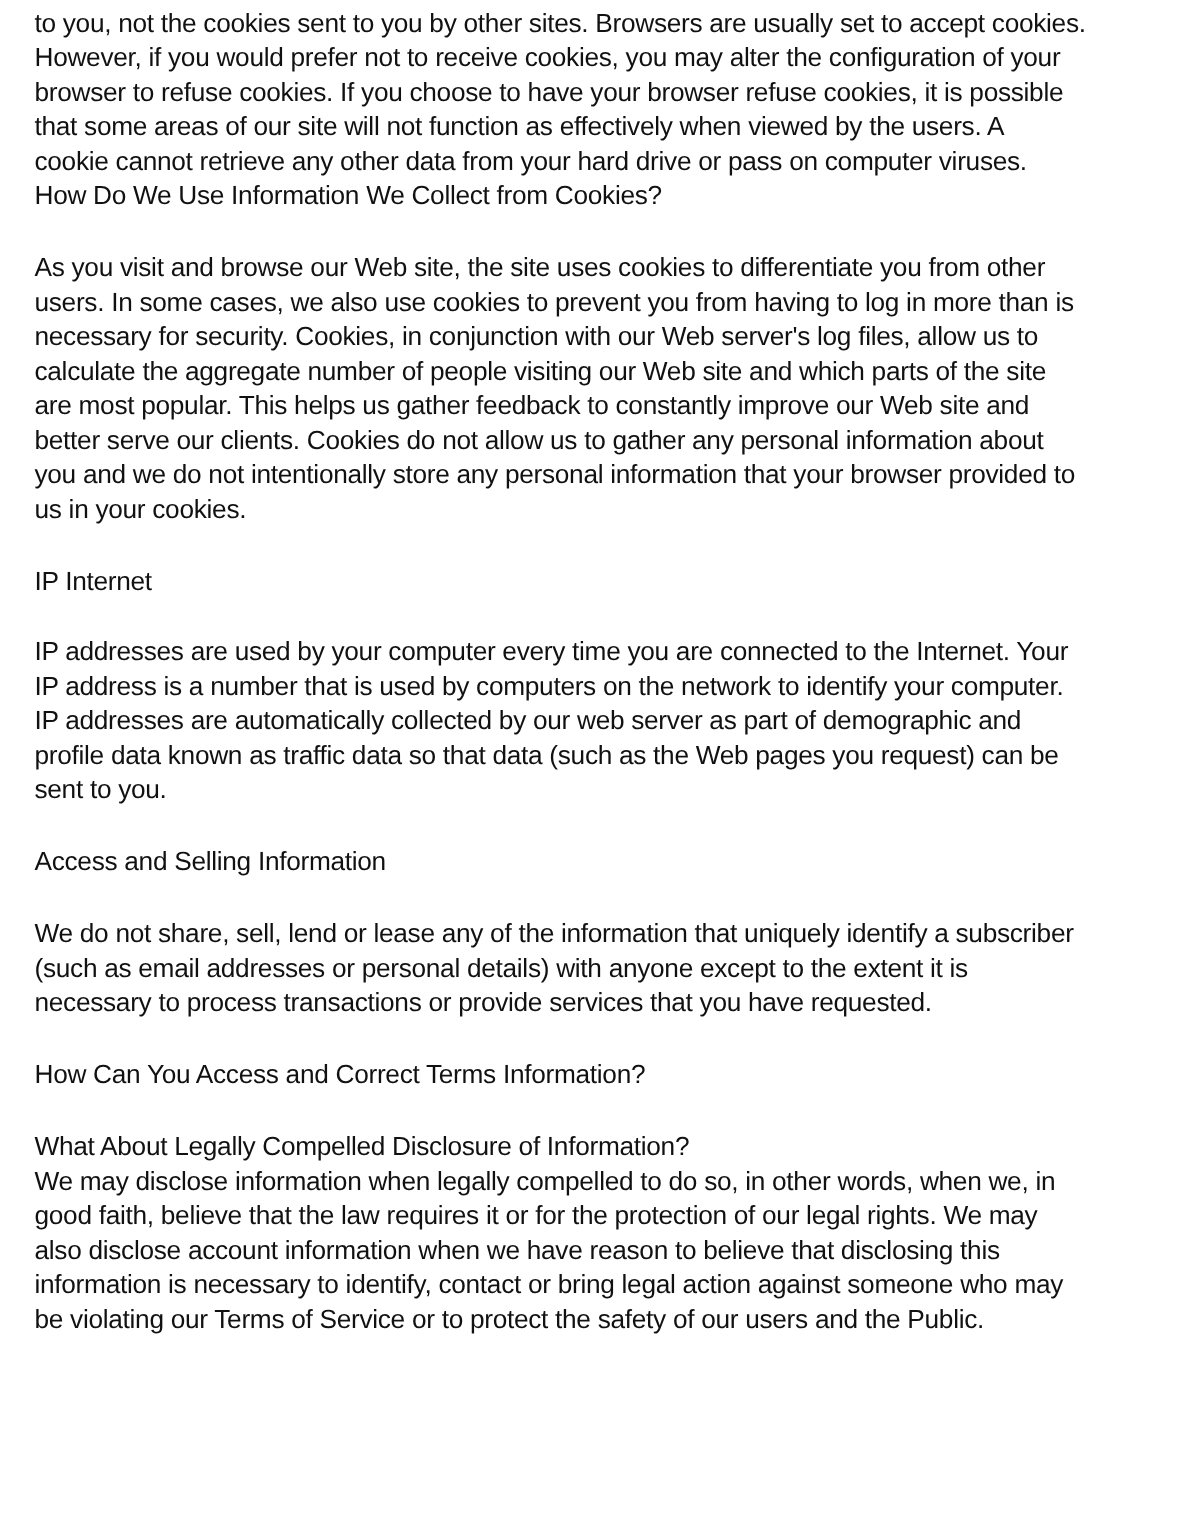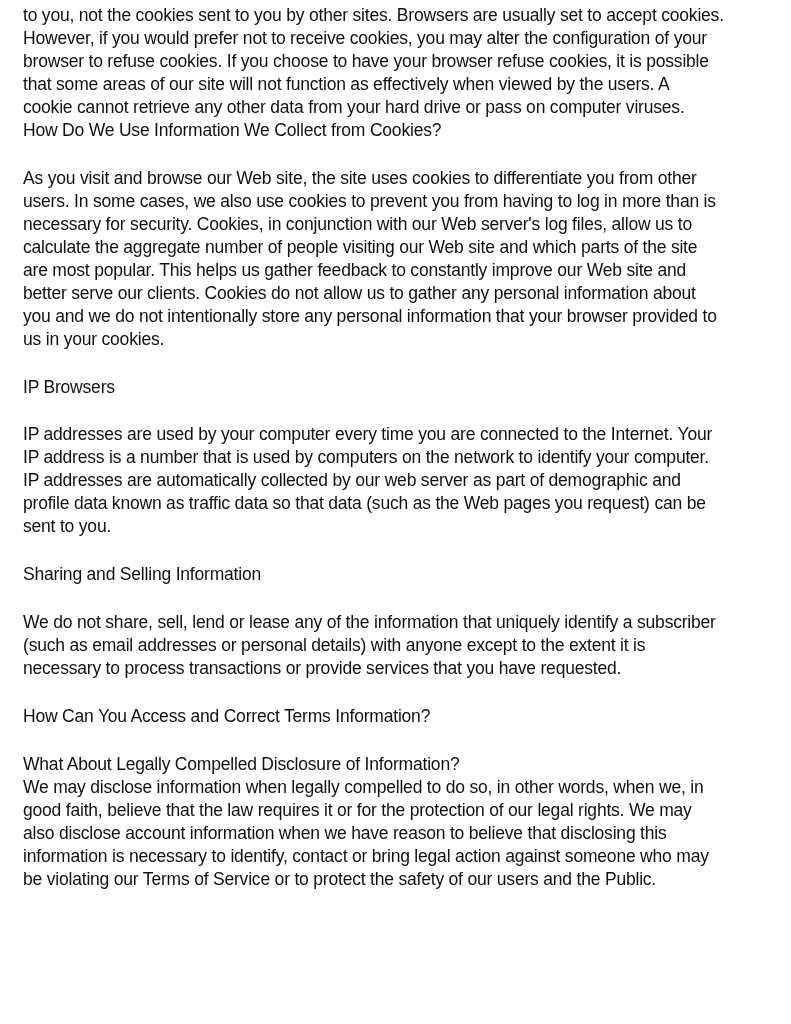--- a/index.html
+++ b/index.html
@@ -45,27 +45,27 @@
 cookie cannot retrieve any other data from your hard drive or pass on computer viruses.
 How Do We Use Information We Collect from Cookies?</p>
     <p class="text-block">As you visit and browse our Web site, the site uses cookies to differentiate you from other
 users. In some cases, we also use cookies to prevent you from having to log in more than is
 necessary for security. Cookies, in conjunction with our Web server's log files, allow us to
 calculate the aggregate number of people visiting our Web site and which parts of the site
 are most popular. This helps us gather feedback to constantly improve our Web site and
 better serve our clients. Cookies do not allow us to gather any personal information about
 you and we do not intentionally store any personal information that your browser provided to
 us in your cookies.</p>
-    <p class="text-block">IP Browsers</p>
+    <p class="text-block">IP Internet</p>
     <p class="text-block">IP addresses are used by your computer every time you are connected to the Internet. Your
 IP address is a number that is used by computers on the network to identify your computer.
 IP addresses are automatically collected by our web server as part of demographic and
 profile data known as traffic data so that data (such as the Web pages you request) can be
 sent to you.</p>
-    <p class="text-block">Sharing and Selling Information</p>
+    <p class="text-block">Access and Selling Information</p>
     <p class="text-block">We do not share, sell, lend or lease any of the information that uniquely identify a subscriber
 (such as email addresses or personal details) with anyone except to the extent it is
 necessary to process transactions or provide services that you have requested.</p>
     <p class="text-block">How Can You Access and Correct Terms Information?</p>
     <p class="text-block">What About Legally Compelled Disclosure of Information?
 We may disclose information when legally compelled to do so, in other words, when we, in
 good faith, believe that the law requires it or for the protection of our legal rights. We may
 also disclose account information when we have reason to believe that disclosing this
 information is necessary to identify, contact or bring legal action against someone who may
 be violating our Terms of Service or to protect the safety of our users and the Public.</p>

